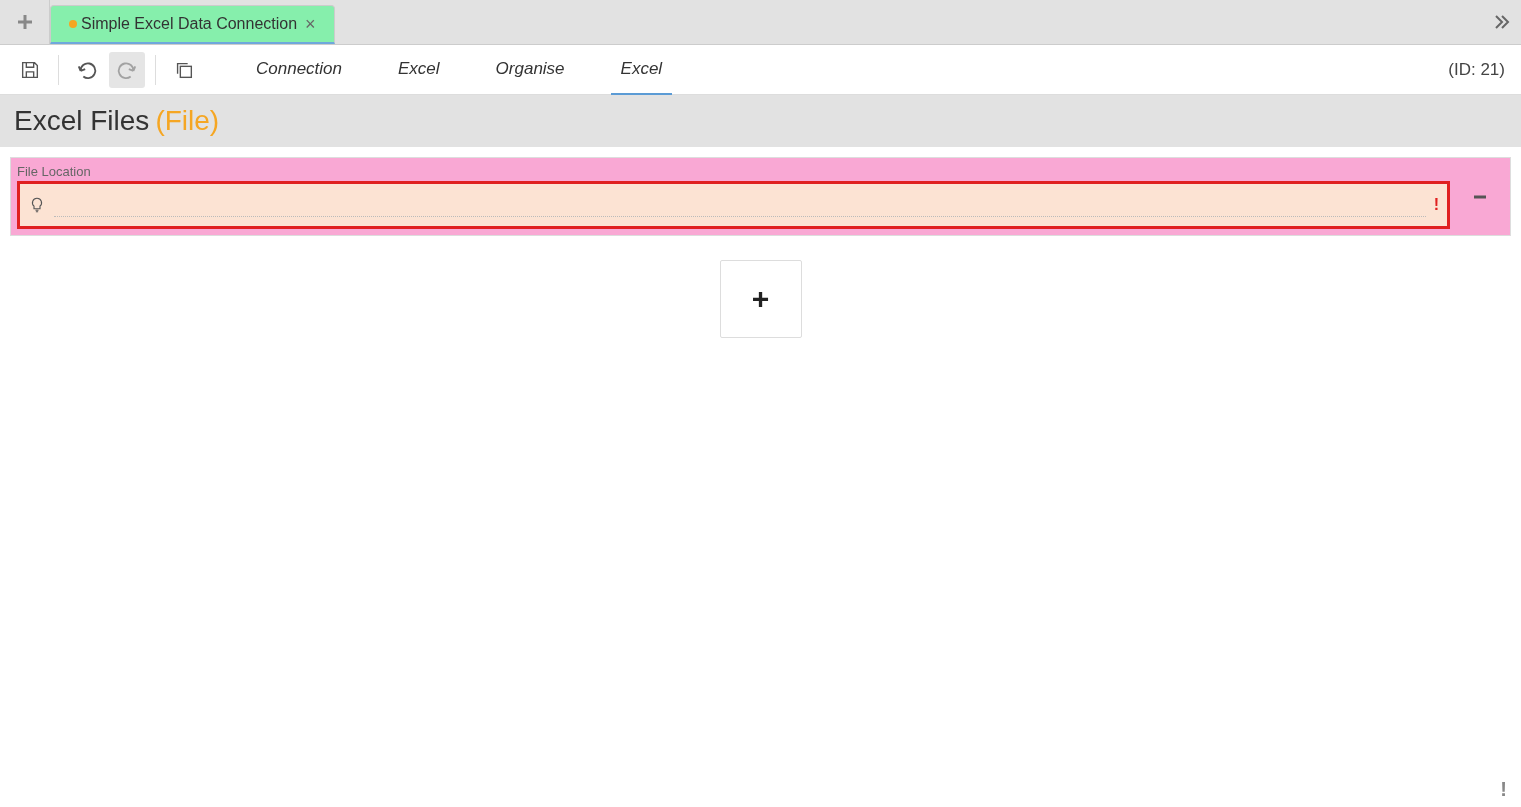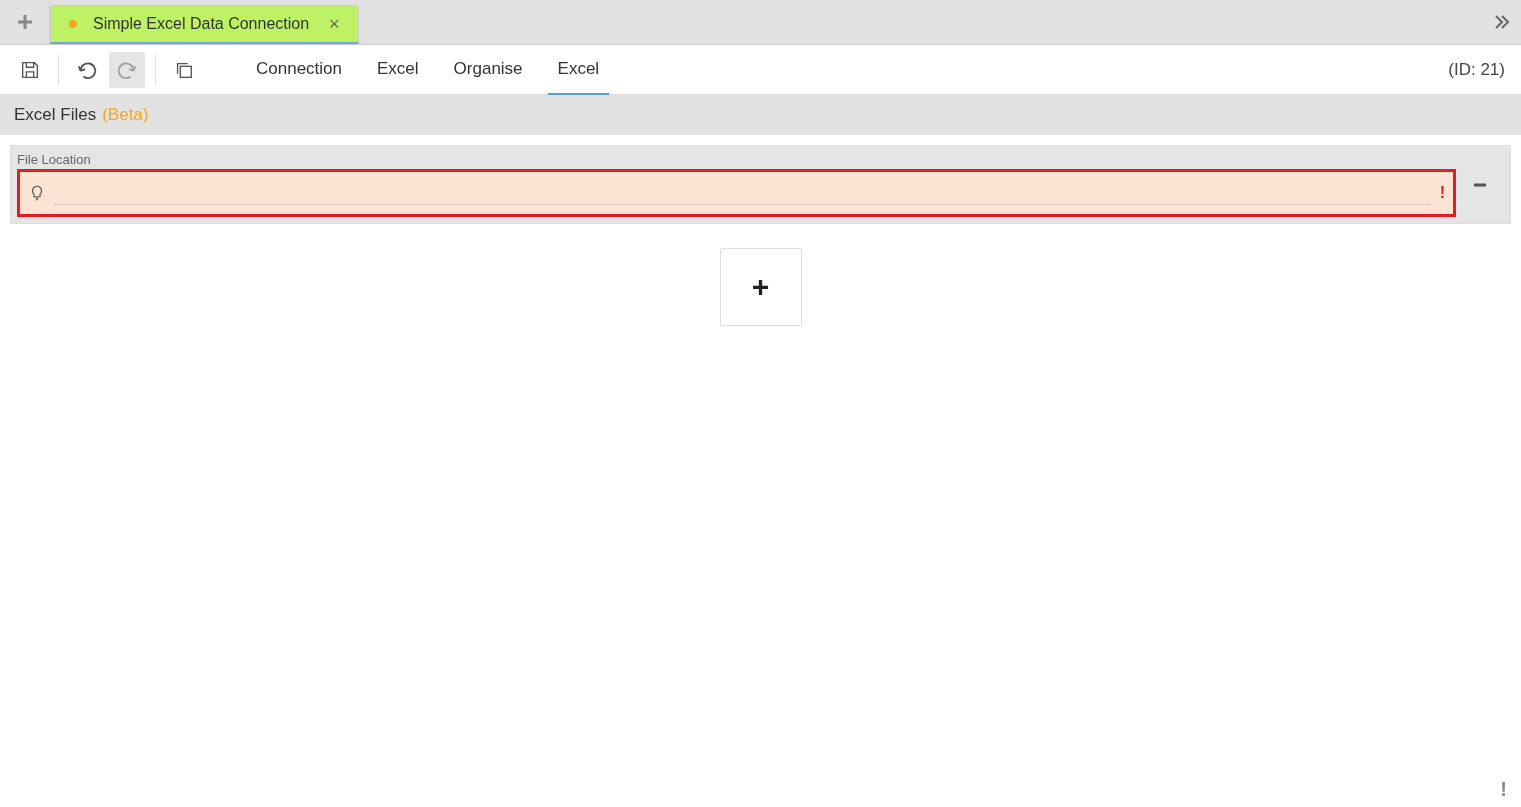--- a/index.html
+++ b/index.html
@@ -27,27 +27,27 @@
     .new-tab-btn {
       width: 50px;
       display: flex;
       align-items: center;
       justify-content: center;
       cursor: pointer;
       border-right: 1px solid #ccc;
     }
     .new-tab-btn svg { fill: #888; }
     .tab {
-      background: #bef264;
+      background: #86efac;
       border: 1px solid #ccc;
       border-bottom: none;
       display: flex;
       align-items: center;
       padding: 0 14px 0 18px;
-      gap: 16px;
+      gap: 4px;
       border-radius: 4px 4px 0 0;
       margin-top: 5px;
       border-bottom: 2px solid #6fa8dc;
     }
     .dirty-dot {
       width: 8px;
       height: 8px;
       border-radius: 50%;
       background: #f5a623;
     }
@@ -97,22 +97,23 @@
     }
     .toolbar-btn svg { fill: none; stroke: #555; stroke-width: 2; }
     .toolbar-sep {
       width: 1px;
       height: 30px;
       background: #ddd;
       margin: 0 6px;
     }
     .nav-tabs {
       display: flex;
-      gap: 15px;
+      gap: 36px;
       margin-left: 40px;
+      font-style: italic;
     }
     .nav-tab {
       padding: 14px 10px;
       color: #333;
       font-size: 17px;
       cursor: pointer;
       border-bottom: 2px solid transparent;
       height: 50px;
       display: flex;
       align-items: center;
@@ -124,36 +125,37 @@
       margin-left: auto;
       color: #444;
       font-size: 17px;
       padding-right: 4px;
     }
 
     
     .section-header {
       background: #e2e2e2;
       padding: 10px 14px;
-      font-size: 17px;
+      font-size: 28px;
       display: flex;
       align-items: flex-start;
       gap: 6px;
     }
     .section-header .title { color: #333; }
     .section-header .beta { color: #f5a623; }
 
     
     .file-panel {
       border: 1px solid #ddd;
       margin: 10px 10px 10px 10px;
-      background: #e5e5e5;
+      background: #f9a8d4;
       padding: 6px;
       display: flex;
       align-items: flex-start;
+      gap: 6px;
     }
     .file-col {
       flex: 1;
       display: flex;
       flex-direction: column;
     }
     .field-label {
       color: #666;
       font-size: 13px;
       margin-bottom: 2px;
@@ -286,21 +288,21 @@
     <div class="nav-tab active">
         <span>Excel</span>
       </div>
   </div>
 
   <div class="id-label">(ID: 21)</div>
 </div>
 
 <div class="section-header">
   <span class="title">Excel Files</span>
-  <span class="beta">(Beta)</span>
+  <span class="beta">(File)</span>
 </div>
 
 <div class="file-panel">
   <div class="file-col">
     <span class="field-label">File Location</span>
     <div class="file-input-wrap">
       <svg class="lightbulb" viewBox="0 0 24 24">
           <path d="M12 3a6 6 0 0 0-4 10.5V17h8v-3.5A6 6 0 0 0 12 3z M10 19h4 M10.5 21h3" stroke="#555" stroke-width="1.5" fill="none"></path>
         </svg>
       <input class="file-input" type="text" placeholder="" style="">

